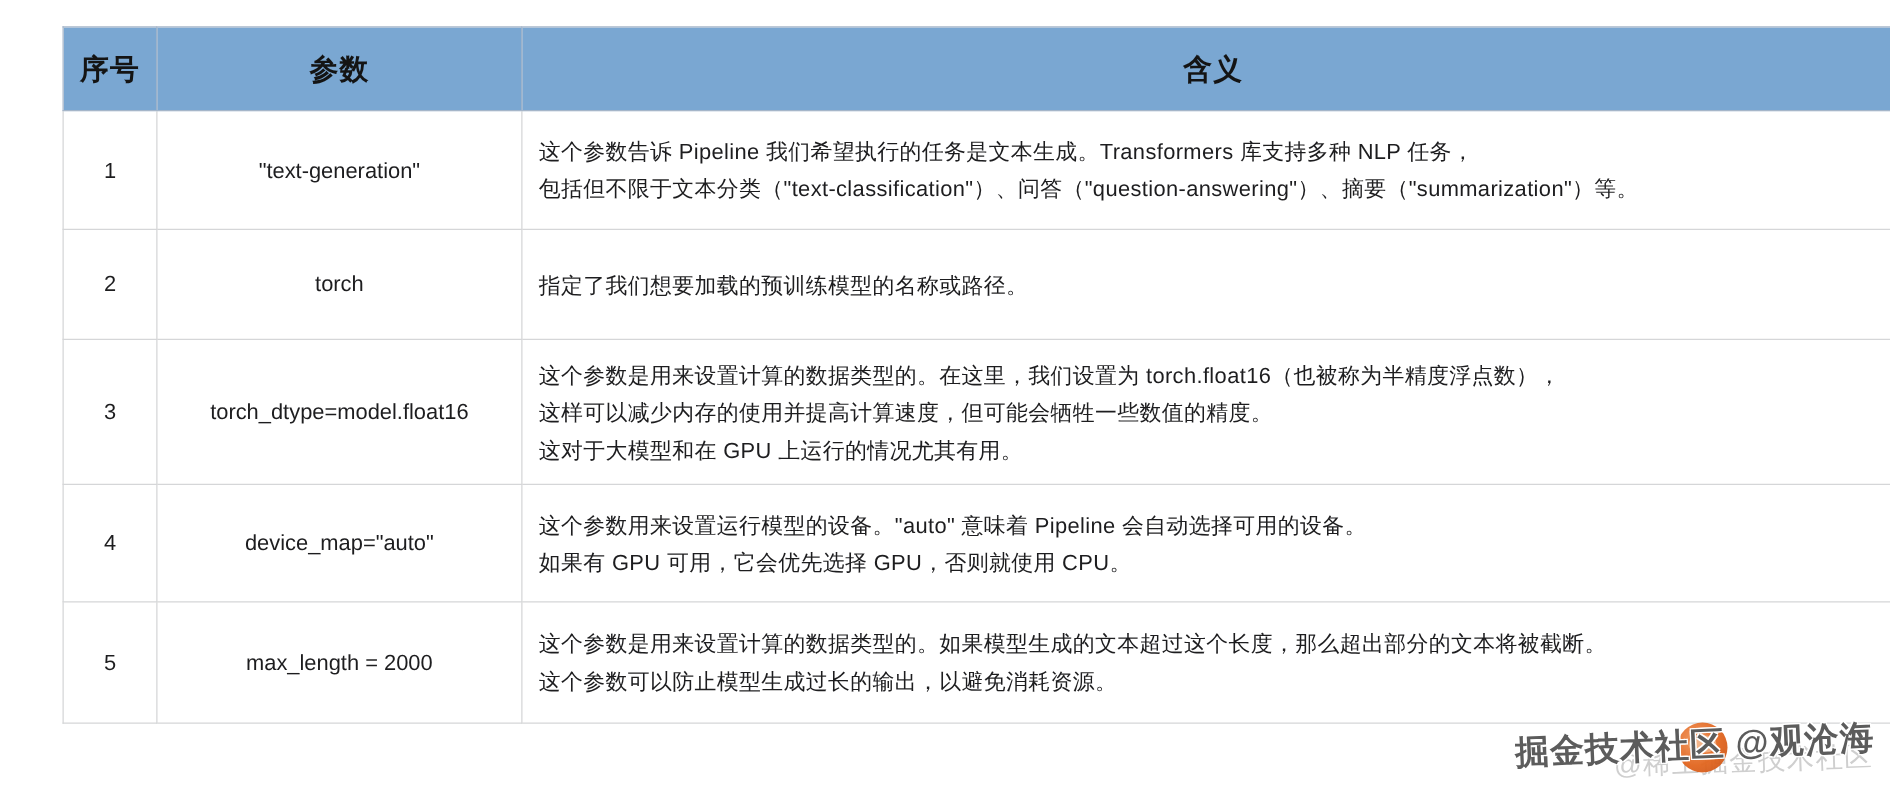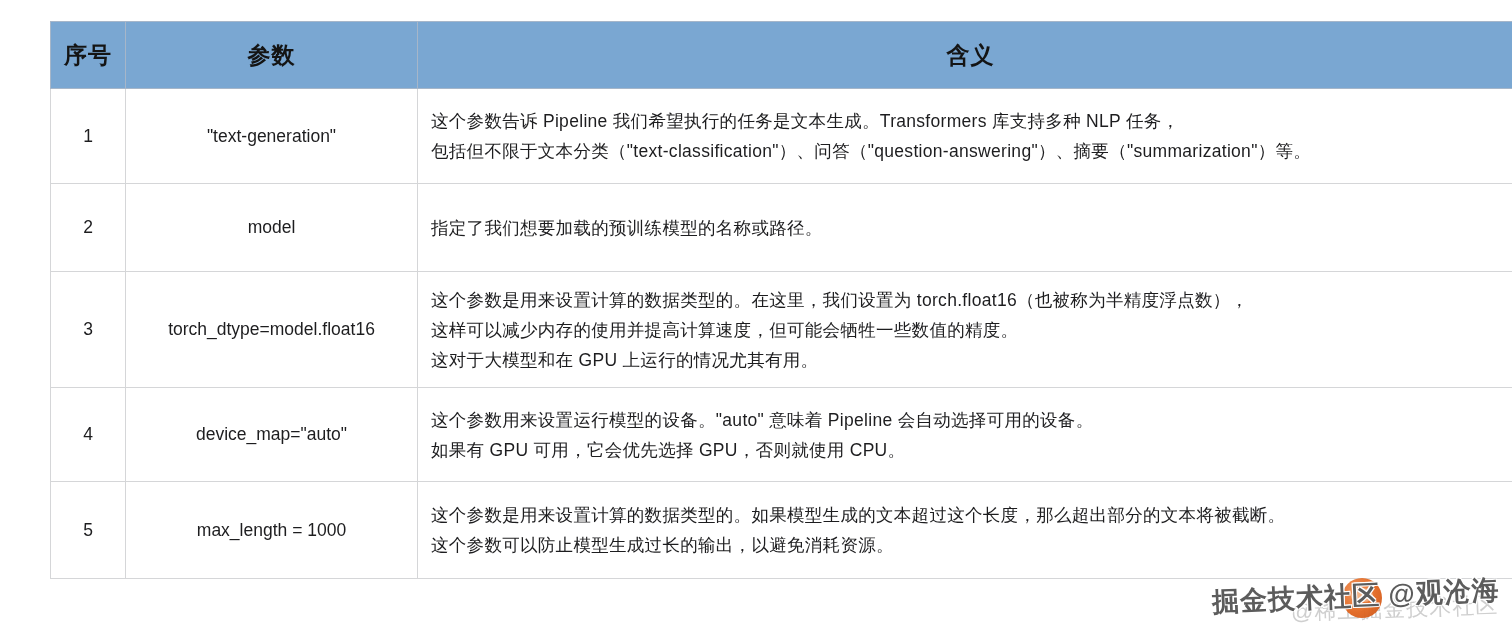--- a/index.html
+++ b/index.html
@@ -135,39 +135,39 @@
     </thead>
     <tbody>
       <tr class="r1">
         <td class="cell-no">1</td>
         <td class="cell-param">"text-generation"</td>
         <td class="cell-meaning">这个参数告诉 Pipeline 我们希望执行的任务是文本生成。Transformers 库支持多种 NLP 任务，
 包括但不限于文本分类（"text-classification"）、问答（"question-answering"）、摘要（"summarization"）等。</td>
       </tr>
       <tr class="r2">
         <td class="cell-no">2</td>
-        <td class="cell-param">model</td>
+        <td class="cell-param">torch</td>
         <td class="cell-meaning">指定了我们想要加载的预训练模型的名称或路径。</td>
       </tr>
       <tr class="r3">
         <td class="cell-no">3</td>
         <td class="cell-param">torch_dtype=model.float16</td>
         <td class="cell-meaning">这个参数是用来设置计算的数据类型的。在这里，我们设置为 torch.float16（也被称为半精度浮点数），
 这样可以减少内存的使用并提高计算速度，但可能会牺牲一些数值的精度。
 这对于大模型和在 GPU 上运行的情况尤其有用。</td>
       </tr>
       <tr class="r4">
         <td class="cell-no">4</td>
         <td class="cell-param">device_map="auto"</td>
         <td class="cell-meaning">这个参数用来设置运行模型的设备。"auto" 意味着 Pipeline 会自动选择可用的设备。
 如果有 GPU 可用，它会优先选择 GPU，否则就使用 CPU。</td>
       </tr>
       <tr class="r5">
         <td class="cell-no">5</td>
-        <td class="cell-param">max_length = 1000</td>
+        <td class="cell-param">max_length = 2000</td>
         <td class="cell-meaning">这个参数是用来设置计算的数据类型的。如果模型生成的文本超过这个长度，那么超出部分的文本将被截断。
 这个参数可以防止模型生成过长的输出，以避免消耗资源。</td>
       </tr>
     </tbody>
   </table>
 </div>
 
 <div class="watermark">
   <div class="wm-faint">@稀土掘金技术社区</div>
   <div class="wm-logo"></div>

